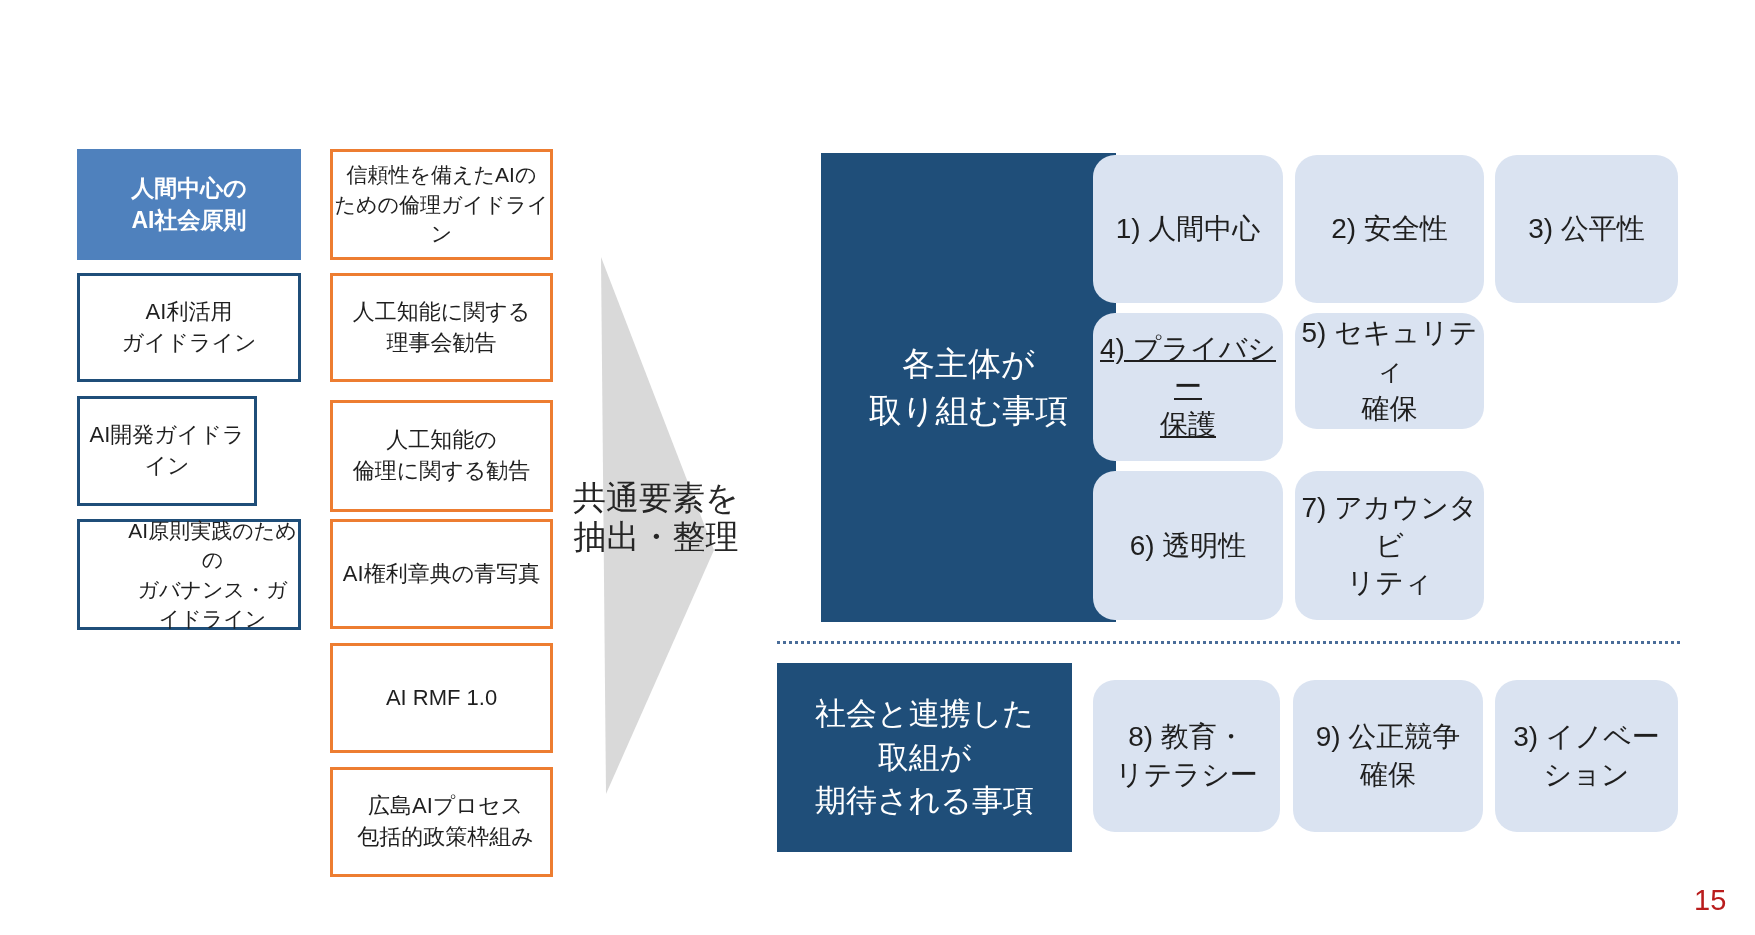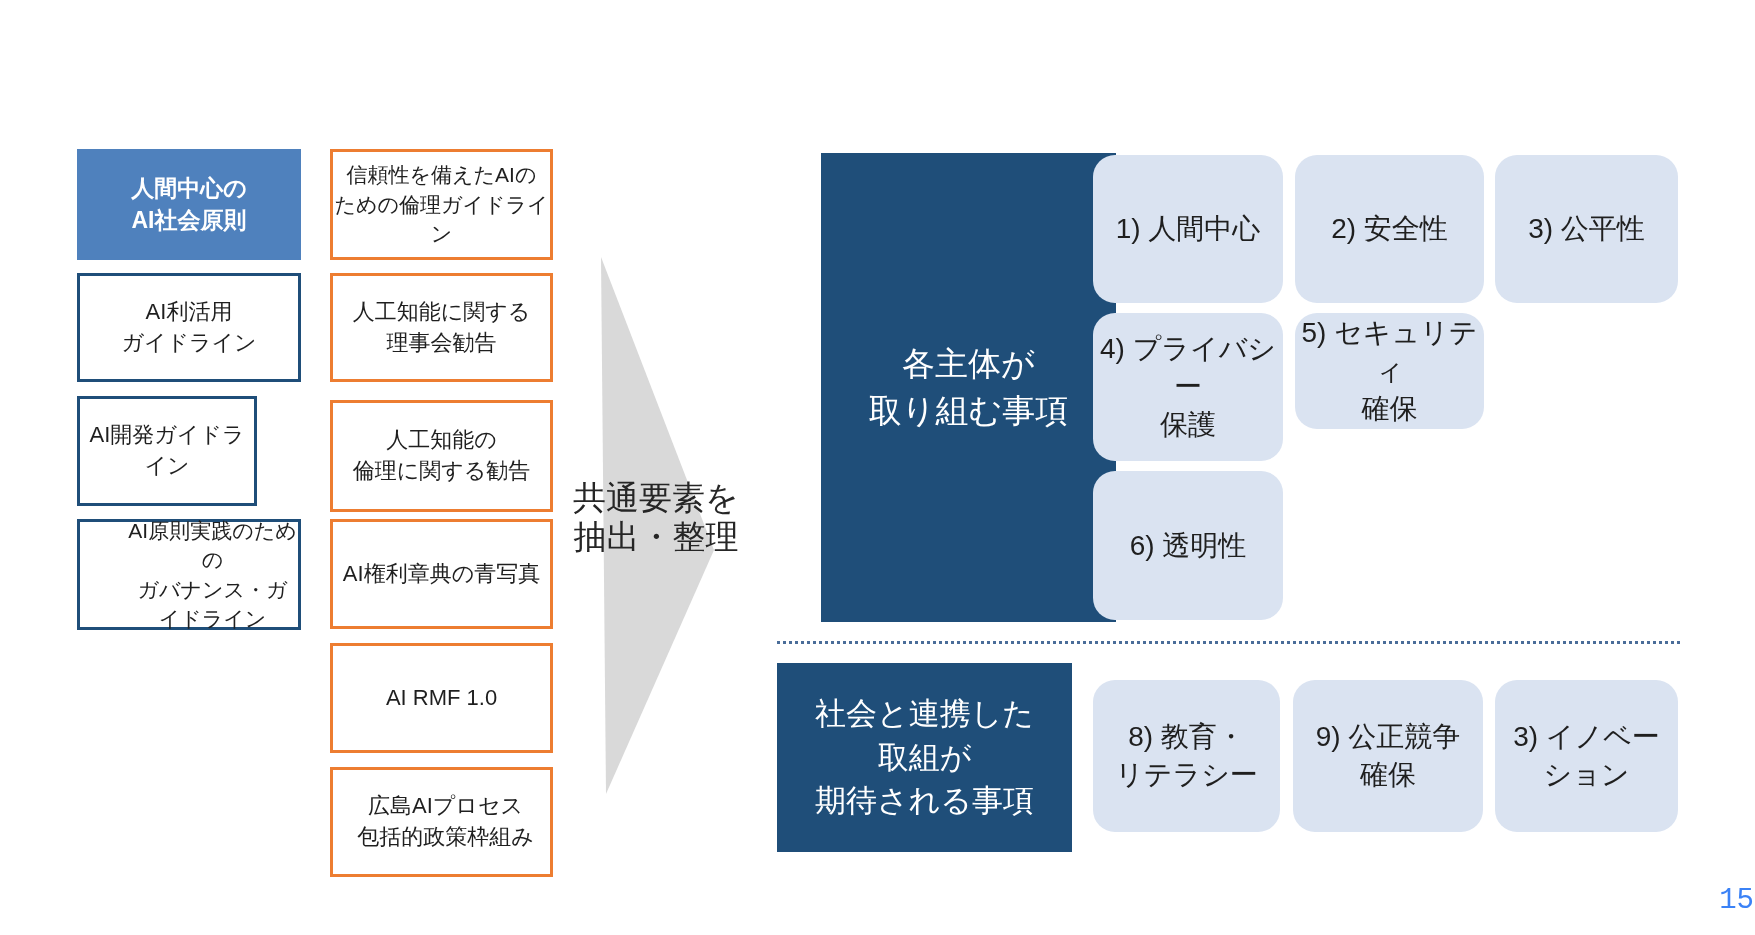--- a/index.html
+++ b/index.html
@@ -28,22 +28,22 @@
   .arrow-svg{position:absolute;left:595px;top:253px;width:130px;height:545px;}
   .arrow-label{
     position:absolute;left:566px;top:478px;width:180px;text-align:center;
     color:#262626;font-size:33px;line-height:39px;white-space:pre-line;
   }
   .dotted-divider{
     position:absolute;left:777px;top:641px;width:903px;height:0;
     border-top:3px dotted var(--dotted);
   }
   .page-number{
-    position:absolute;left:1694px;top:884px;width:60px;text-align:right;
-    color:#3b82f6;font-size:29px;font-family:Liberation Mono, monospace;
+    position:absolute;left:1694px;top:884px;width:60px;text-align:left;
+    color:#b91c1c;font-size:29px;
   }
 </style>
 </head>
 <body>
 
 <div class="stage">
 
   <div class="box blue-fill" style="left:77px;top:149px;width:224px;height:111px;">人間中心の
 AI社会原則</div>
 
@@ -77,26 +77,28 @@
   <div class="arrow-label">共通要素を
 抽出・整理</div>
 
   <div class="box navy-fill" style="left:777px;top:153px;width:295px;height:469px;font-size:33px;margin-left:44px;">各主体が
 取り組む事項</div>
 
   <div class="box pill" style="left:1093px;top:155px;width:190px;height:148px;">1) 人間中心</div>
   <div class="box pill" style="left:1295px;top:155px;width:189px;height:148px;">2) 安全性</div>
   <div class="box pill" style="left:1495px;top:155px;width:183px;height:148px;">3) 公平性</div>
 
-  <div class="box pill" style="left:1093px;top:313px;width:190px;height:148px;">4) プライバシー
+  <div class="box pill" style="left:1093px;top:313px;width:190px;height:148px;text-decoration:underline;">4) プライバシー
 保護</div>
   <div class="box pill" style="left:1295px;top:313px;width:189px;height:116px;">5) セキュリティ
 確保</div>
 
   <div class="box pill" style="left:1093px;top:471px;width:190px;height:149px;">6) 透明性</div>
+  <div class="box pill" style="left:1295px;top:471px;width:189px;height:149px;">7) アカウンタビ
+リティ</div>
 
   <div class="dotted-divider"></div>
 
   <div class="box navy-fill" style="left:777px;top:663px;width:295px;height:189px;font-size:31px;">社会と連携した
 取組が
 期待される事項</div>
 
   <div class="box pill" style="left:1093px;top:680px;width:187px;height:152px;">8) 教育・
 リテラシー</div>
   <div class="box pill" style="left:1293px;top:680px;width:190px;height:152px;">9) 公正競争

